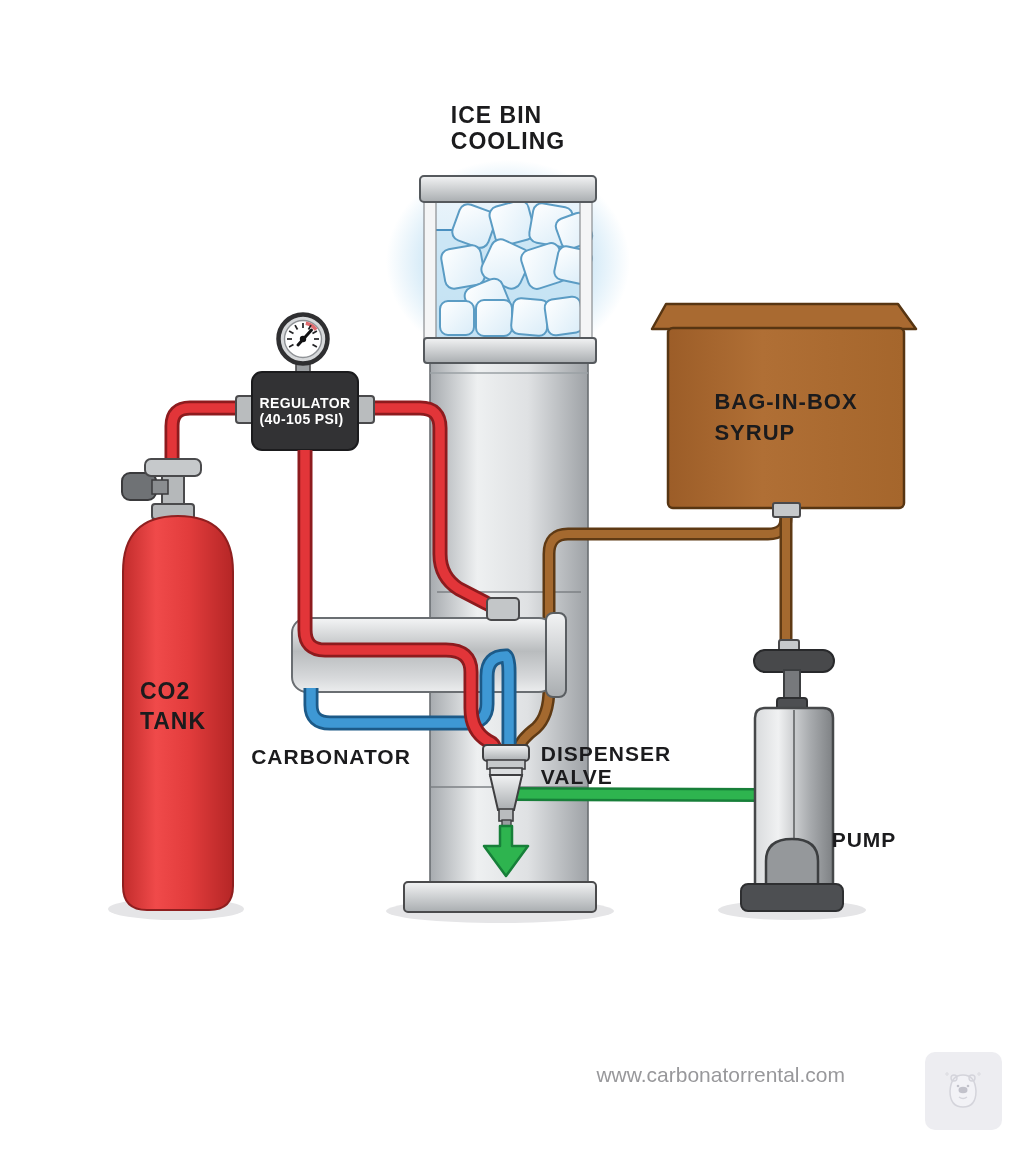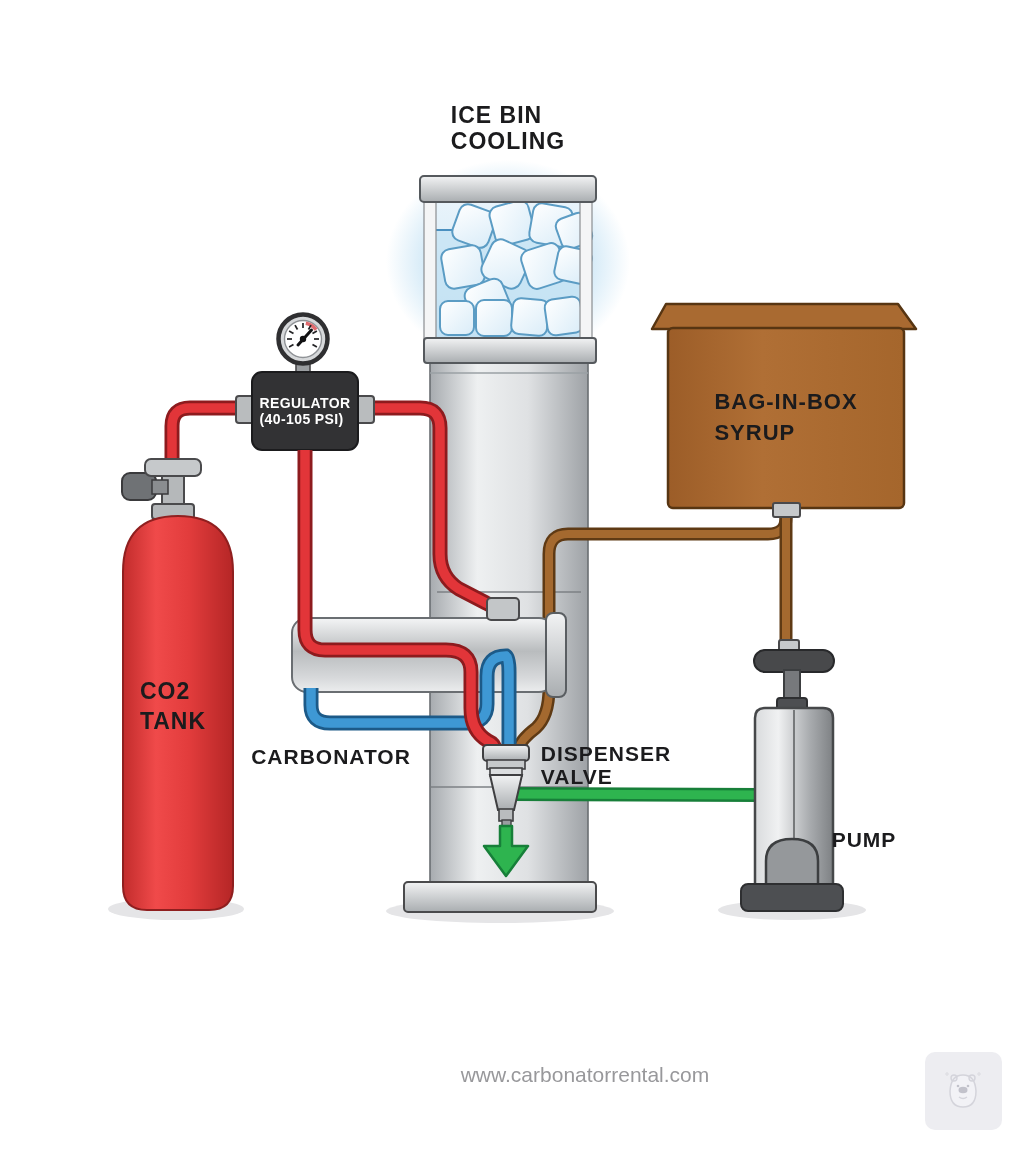--- a/index.html
+++ b/index.html
@@ -18,21 +18,21 @@
   .lbl-regulator{left:305px;top:395px;font-size:14px;line-height:16px;color:#ffffff;letter-spacing:.4px;}
   .lbl-co2{left:173px;top:676px;font-size:23px;line-height:30px;}
   .lbl-carbonator{left:331px;top:745px;font-size:21px;}
   .lbl-dispenser{left:606px;top:742px;font-size:21px;line-height:23px;}
   .lbl-bib{left:786px;top:386px;font-size:22px;line-height:31px;}
   .lbl-pump{left:864px;top:828px;font-size:21px;}
   .brand{
     position:absolute;right:179px;top:1060px;width:520px;text-align:right;
   }
   .brand-name{font-size:29px;font-weight:bold;color:var(--brand-text,#3a3a3c);letter-spacing:.2px;}
-  .brand-url{font-size:21px;color:var(--brand-url,#98989b);margin-top:3px;text-align:center;}
+  .brand-url{font-size:21px;color:var(--brand-url,#98989b);margin-top:3px;}
   .logo-chip{
     position:absolute;left:925px;top:1052px;width:77px;height:78px;border-radius:10px;
     background:#ededf1;
   }
 </style>
 </head>
 <body>
 
 <div class="stage">
 

